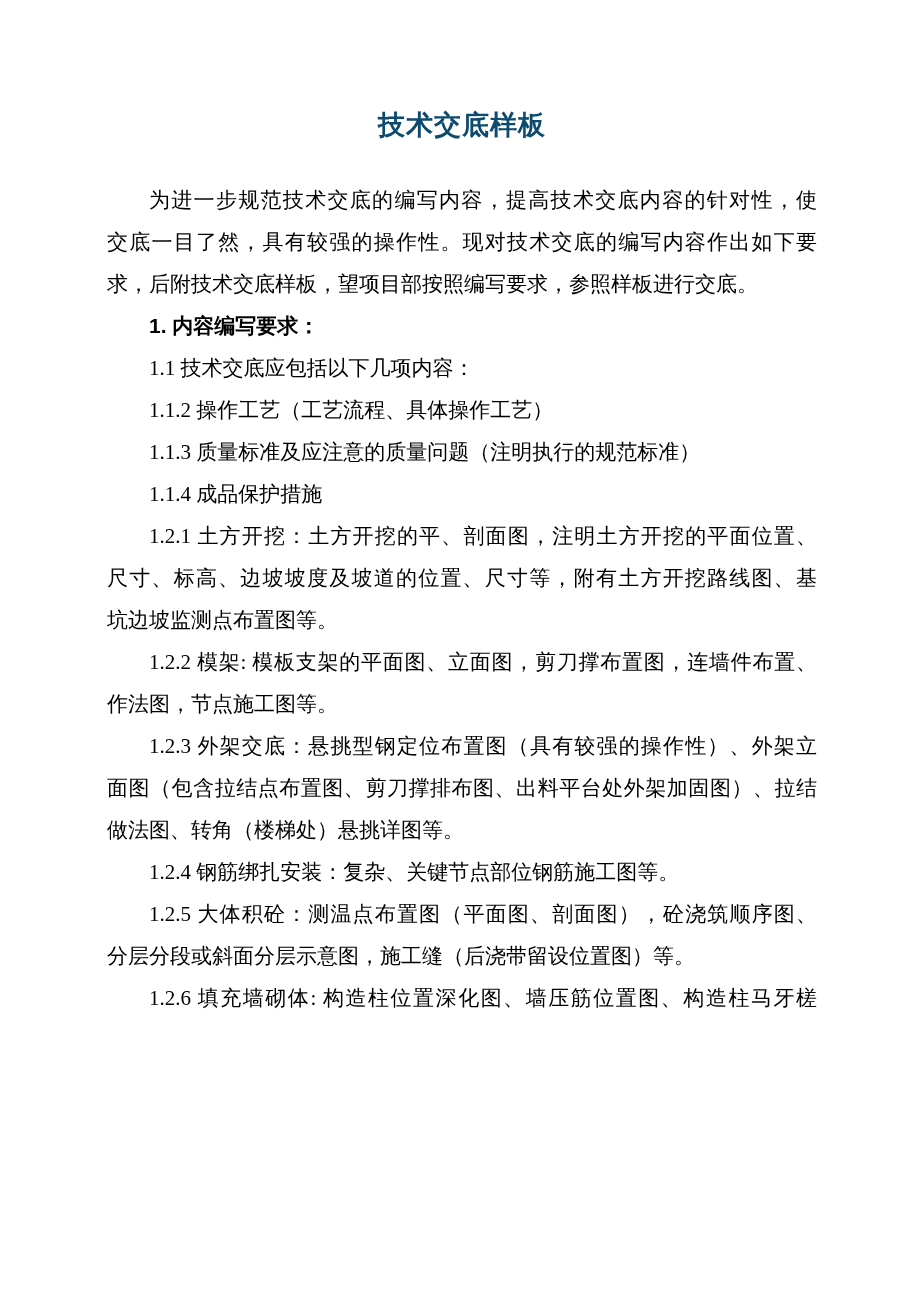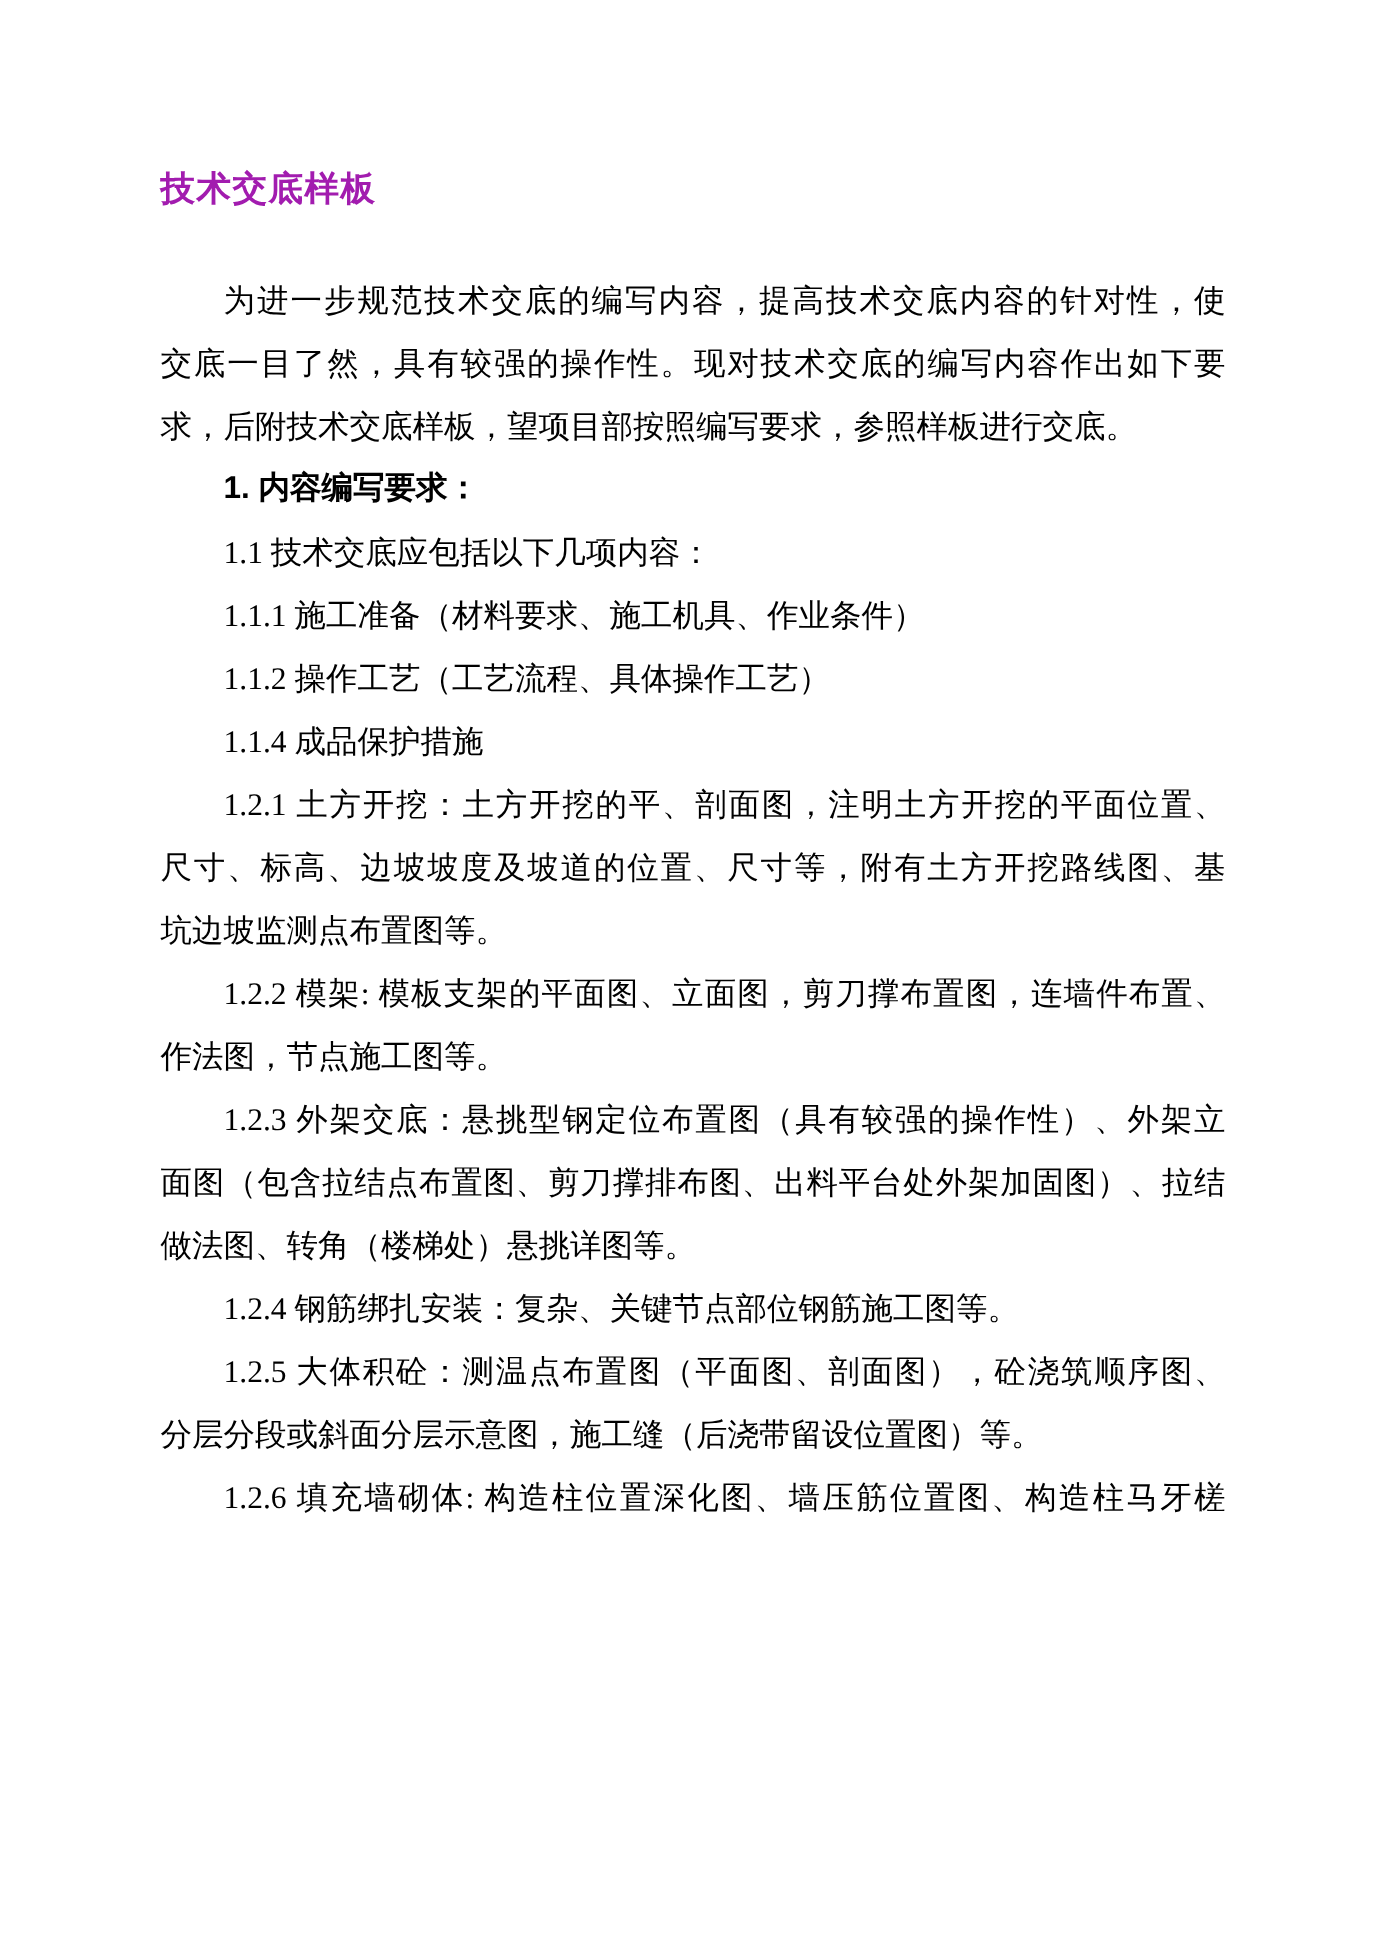--- a/index.html
+++ b/index.html
@@ -14,24 +14,24 @@
     background: #ffffff;
     overflow: hidden;
   }
   .doc {
     padding: 104px 103px 0 107px; 
   }
   .title {
     margin: 0 0 33px 0;
     font-family: "Liberation Sans", "DejaVu Sans", sans-serif;
     font-weight: bold;
-    font-size: 23px;
+    font-size: 27px;
     line-height: 42px;
-    text-align: left;
-    color: #a21caf;
+    text-align: center;
+    color: #0c4a6e;
     letter-spacing: 1px;
   }
   .ln {
     font-family: "Liberation Serif", "DejaVu Serif", serif;
     font-size: 21px;
     line-height: 42px;
     color: #000000;
   }
   
   .ind { text-indent: 42px; }
@@ -55,22 +55,22 @@
 
     <h1 class="title">技术交底样板</h1>
 
     <div class="ln ind just">为进一步规范技术交底的编写内容，提高技术交底内容的针对性，使</div>
     <div class="ln just">交底一目了然，具有较强的操作性。现对技术交底的编写内容作出如下要</div>
     <div class="ln">求，后附技术交底样板，望项目部按照编写要求，参照样板进行交底。</div>
 
     <div class="ln ind hd">1. 内容编写要求：</div>
 
     <div class="ln ind">1.1 技术交底应包括以下几项内容：</div>
-    <div class="ln ind">1.1.1 施工准备（材料要求、施工机具、作业条件）</div>
     <div class="ln ind">1.1.2 操作工艺（工艺流程、具体操作工艺）</div>
+    <div class="ln ind">1.1.3 质量标准及应注意的质量问题（注明执行的规范标准）</div>
     <div class="ln ind">1.1.4 成品保护措施</div>
 
 
     <div class="ln ind just">1.2.1 土方开挖：土方开挖的平、剖面图，注明土方开挖的平面位置、</div>
     <div class="ln just">尺寸、标高、边坡坡度及坡道的位置、尺寸等，附有土方开挖路线图、基</div>
     <div class="ln">坑边坡监测点布置图等。</div>
 
     <div class="ln ind just">1.2.2 模架: 模板支架的平面图、立面图，剪刀撑布置图，连墙件布置、</div>
     <div class="ln">作法图，节点施工图等。</div>
 

